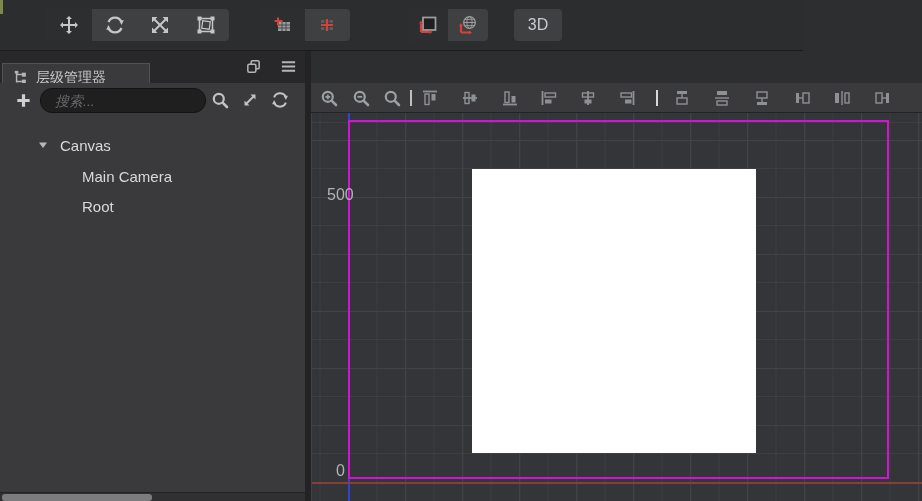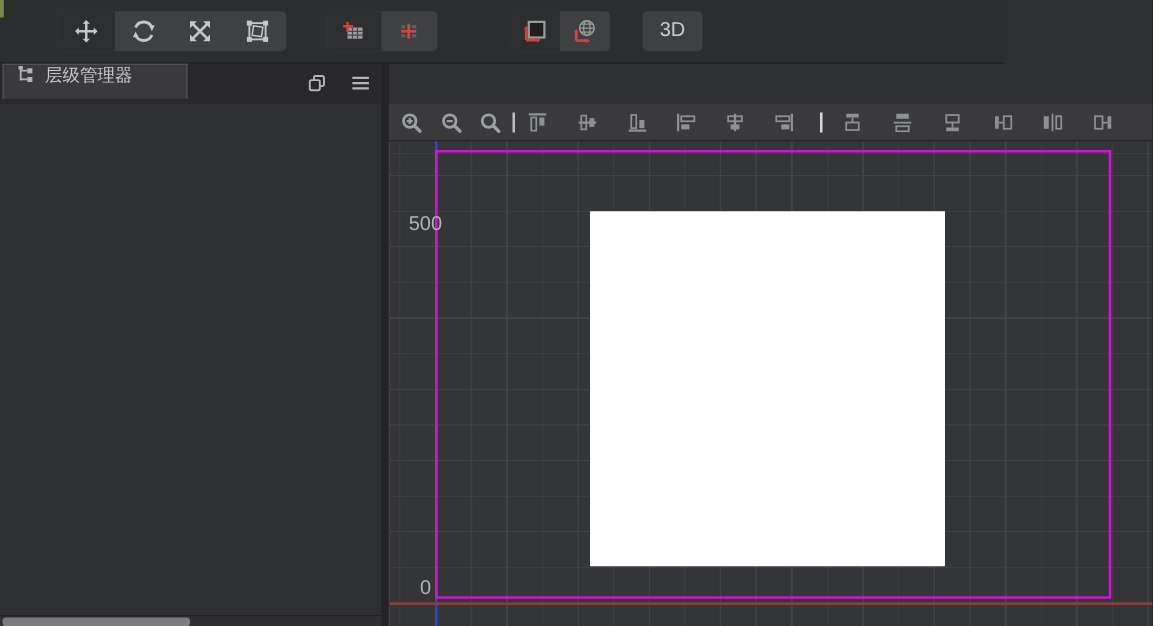--- a/index.html
+++ b/index.html
@@ -31,22 +31,22 @@
   #btn-3d{left:514px;top:9px;width:48px;height:32px;background:#3e4042;border-radius:4px;
     color:#c5cbd2;font-size:16px;display:flex;align-items:center;justify-content:center;cursor:pointer;}
 
   .ic{display:block;}
   svg{overflow:visible;}
 
   
   .tabbar{position:absolute;top:51px;height:32px;background:#28282a;}
   #tabbar-left{left:0;width:305px;}
   #tabbar-right{left:311px;width:611px;}
-  .tab{position:absolute;top:0;height:28px;background:#3a3a3c;border:1px solid #525252;border-bottom:none;
-    display:flex;align-items:flex-start;gap:7px;padding:0 10px;color:#c8c8c8;font-size:14px;cursor:pointer;}
+  .tab{position:absolute;top:12px;height:28px;background:#3a3a3c;border:1px solid #525252;border-bottom:none;
+    display:flex;align-items:center;gap:7px;padding:0 10px;color:#c8c8c8;font-size:14px;cursor:pointer;}
   #tab-hierarchy{left:2px;width:148px;}
   #tab-scene{left:1px;width:150px;}
   .tabbar-actions{position:absolute;right:8px;top:7px;display:flex;gap:18px;color:#b5b5b5;}
 
   
   #panel-divider{left:305px;top:51px;width:6px;height:450px;background:#232326;cursor:col-resize;}
 
   
   #hierarchy-body{left:0;top:83px;width:305px;height:409px;background:#3a3a3d;}
   #btn-add-node{position:absolute;left:15px;top:9px;color:#d0d0d0;cursor:pointer;}
@@ -78,21 +78,21 @@
       repeating-linear-gradient(to bottom, #414348 0 1px, transparent 1px 57px),
       repeating-linear-gradient(to right, rgba(255,255,255,.045) 0 1px, transparent 1px 28.5px),
       repeating-linear-gradient(to bottom, rgba(255,255,255,.045) 0 1px, transparent 1px 28.5px);
     background-position:36px 0, 0 27px, 7.5px 0, 0 27px;
   }
   #axis-y{position:absolute;left:36px;top:0;width:2px;height:388px;background:#3245cc;}
   #axis-x{position:absolute;left:0;top:369px;width:611px;height:2px;background:#8a3e38;}
   #design-rect{position:absolute;left:36px;top:7px;width:541px;height:359px;border:2px solid #d013d4;}
   #content-box{position:absolute;left:160px;top:56px;width:284px;height:284px;background:#ffffff;}
   .ruler-label{position:absolute;left:0;width:33px;text-align:right;color:#b2b2b5;font-size:16px;line-height:20px;}
-  #ruler-500{top:57px;padding-left:15px;}
+  #ruler-500{top:72px;padding-left:15px;}
   #ruler-0{top:348px;}
 </style>
 </head>
 <body>
 
 <svg width="0" height="0" style="position:absolute">
   <defs>
     <symbol id="i-move" viewBox="0 0 20 20">
       <path fill="currentColor" d="M10 1 L13 4 H11 V9 H16 V7 L19 10 L16 13 V11 H11 V16 H13 L10 19 L7 16 H9 V11 H4 V13 L1 10 L4 7 V9 H9 V4 H7 Z"></path>
     </symbol>
@@ -312,20 +312,48 @@
         </svg>
       <svg class="ic" width="17" height="17">
           <use href="#i-menu"></use>
         </svg>
     </div>
   </div>
 
 
   <div id="panel-divider" class="abs"></div>
 
+  <div id="hierarchy-body" class="abs dotted">
+    <svg id="btn-add-node" class="ic" width="17" height="17">
+        <use href="#i-plus"></use>
+      </svg>
+    <input id="search-input" type="text" placeholder="搜索..." style="">
+    <svg class="ic hdr-ic" style="left:211px" width="18" height="18">
+        <use href="#i-mag"></use>
+      </svg>
+    <svg class="ic hdr-ic" style="left:241px" width="18" height="18">
+        <use href="#i-expand"></use>
+      </svg>
+    <svg class="ic hdr-ic" style="left:271px" width="18" height="18">
+        <use href="#i-rotate"></use>
+      </svg>
+
+    <div class="tree-row" style="top:48px">
+      <svg class="ic caret" width="10" height="10">
+          <use href="#i-caret-down"></use>
+        </svg>
+      <span style="margin-left:60px">Canvas</span>
+    </div>
+    <div class="tree-row" style="top:79px">
+      <span style="margin-left:82px">Main Camera</span>
+    </div>
+    <div class="tree-row" style="top:109px">
+      <span style="margin-left:82px">Root</span>
+    </div>
+  </div>
 
   <div id="hscrollbar" class="abs">
     <div id="hscrollbar-thumb"></div>
   </div>
 
   <div id="scene-toolbar" class="abs">
     <svg class="ic sic" style="left:9px">
         <use href="#i-magplus"></use>
       </svg>
     <svg class="ic sic" style="left:41px">

